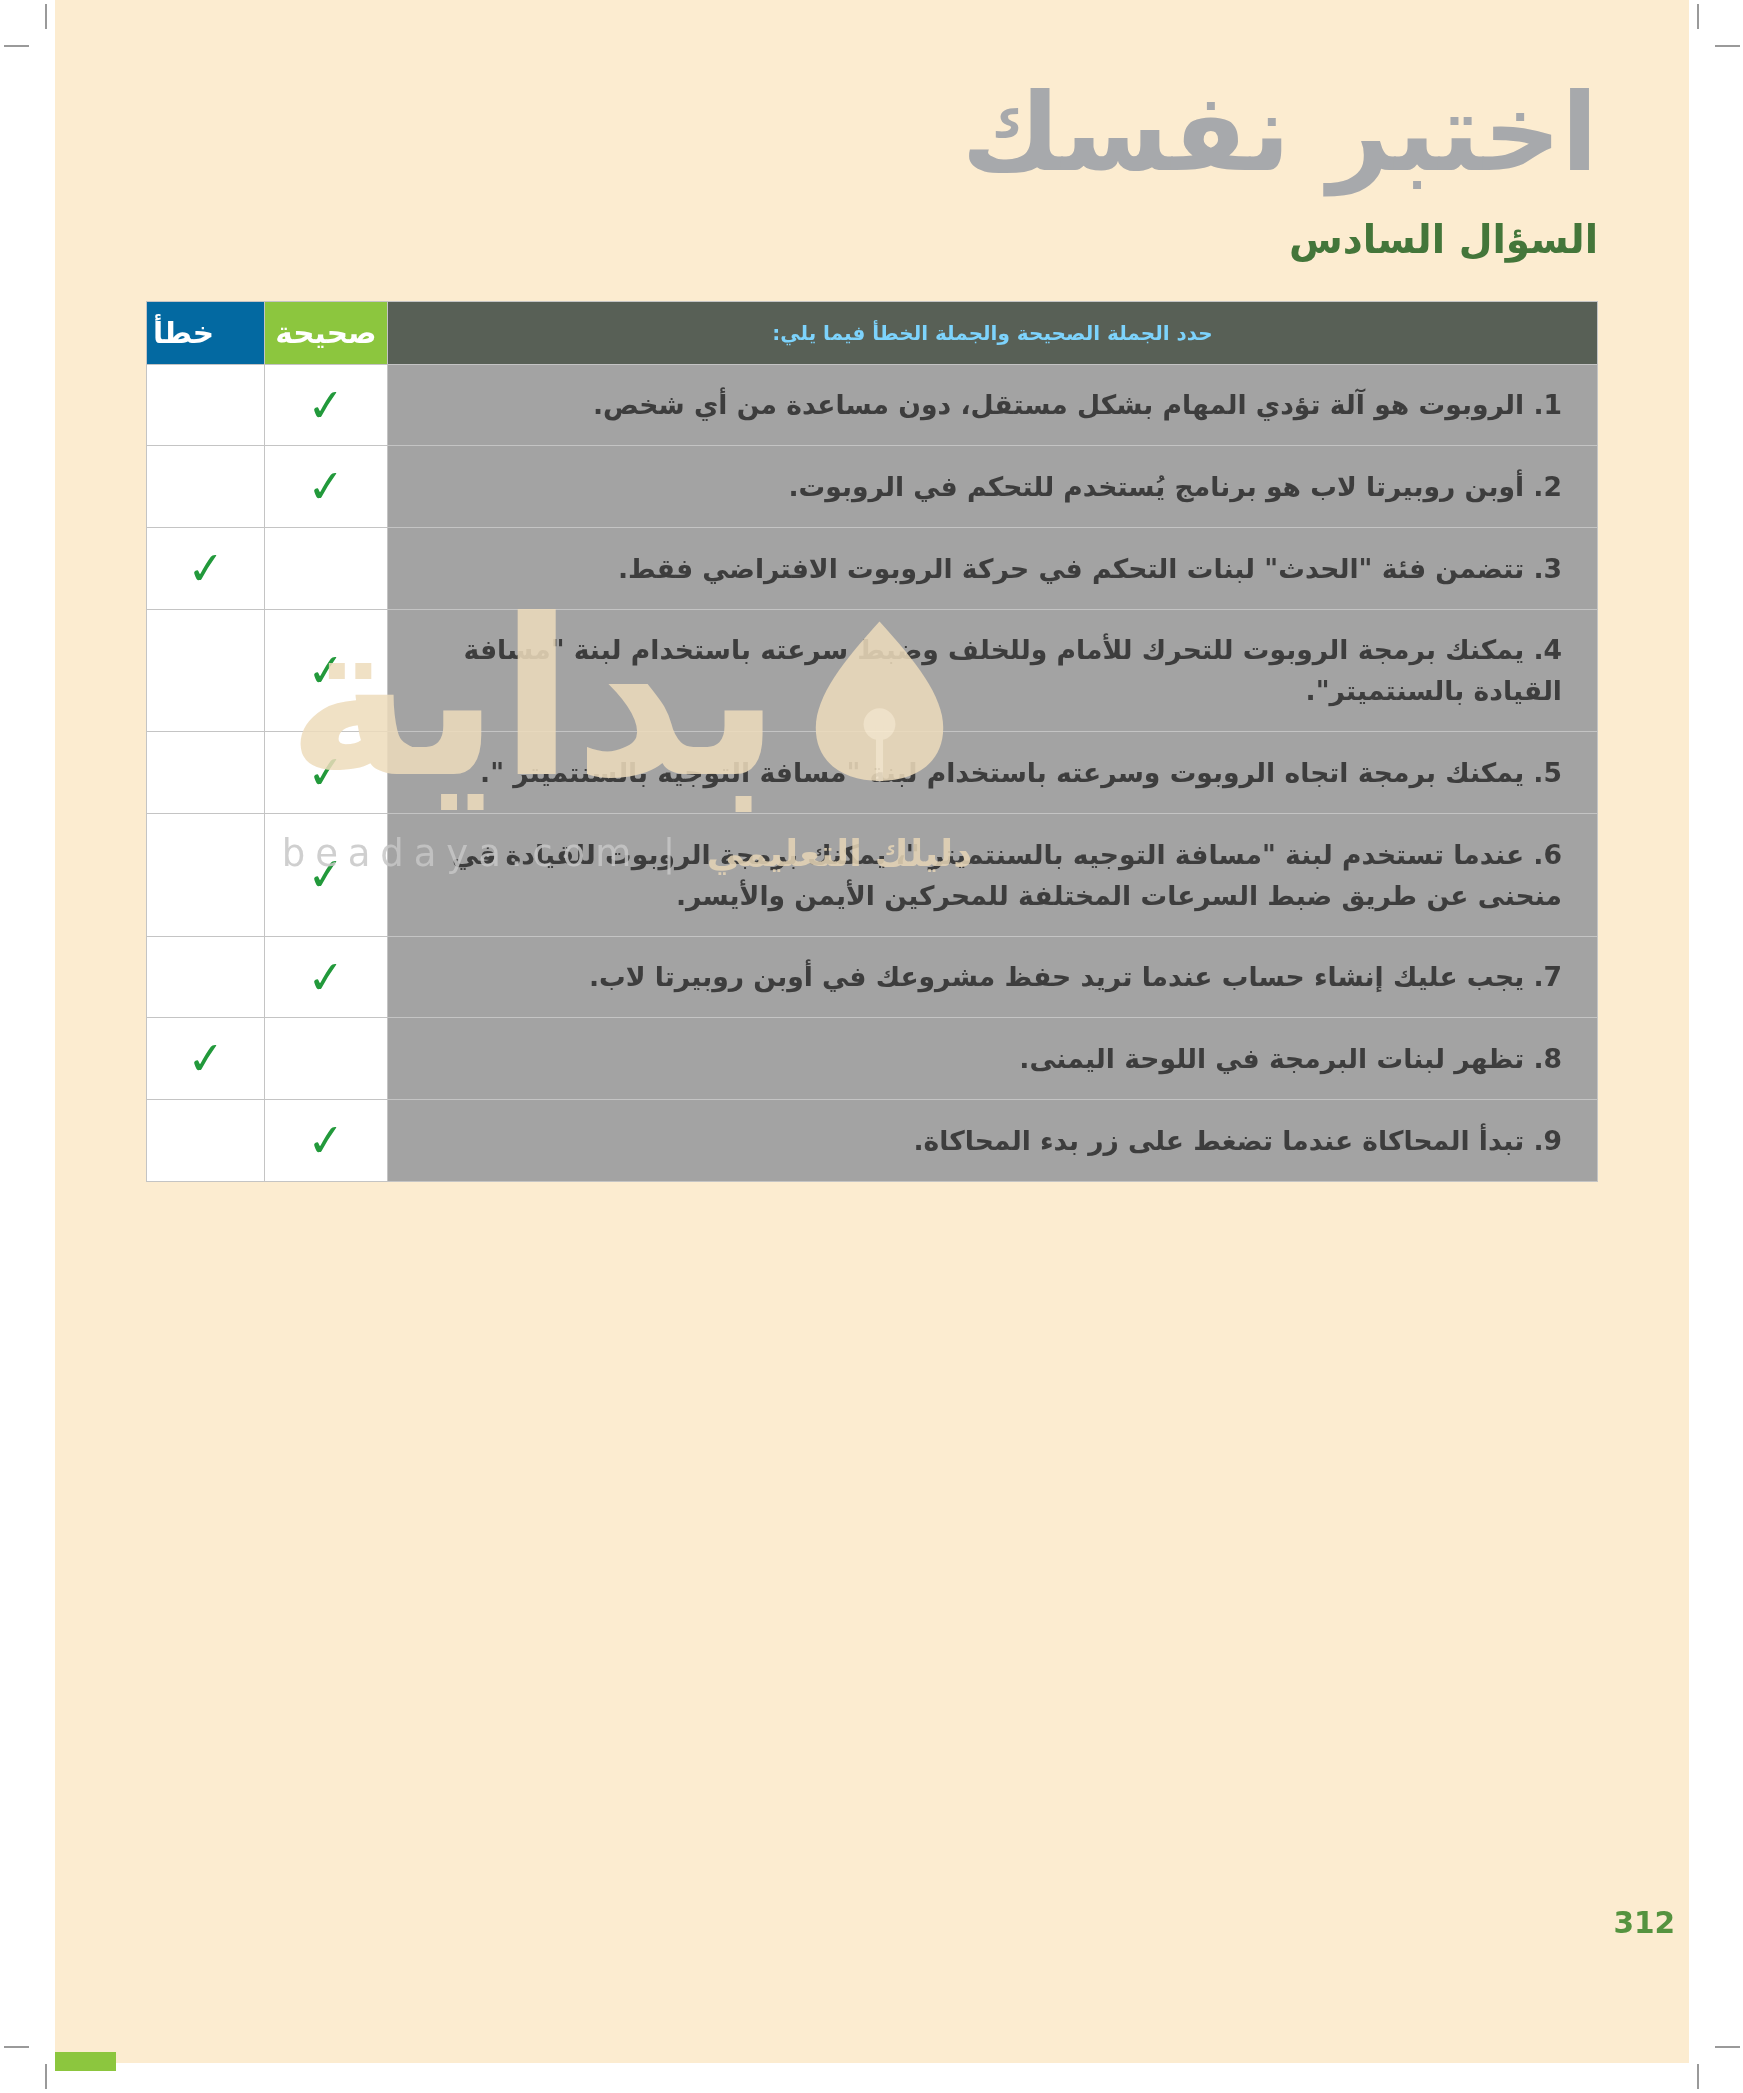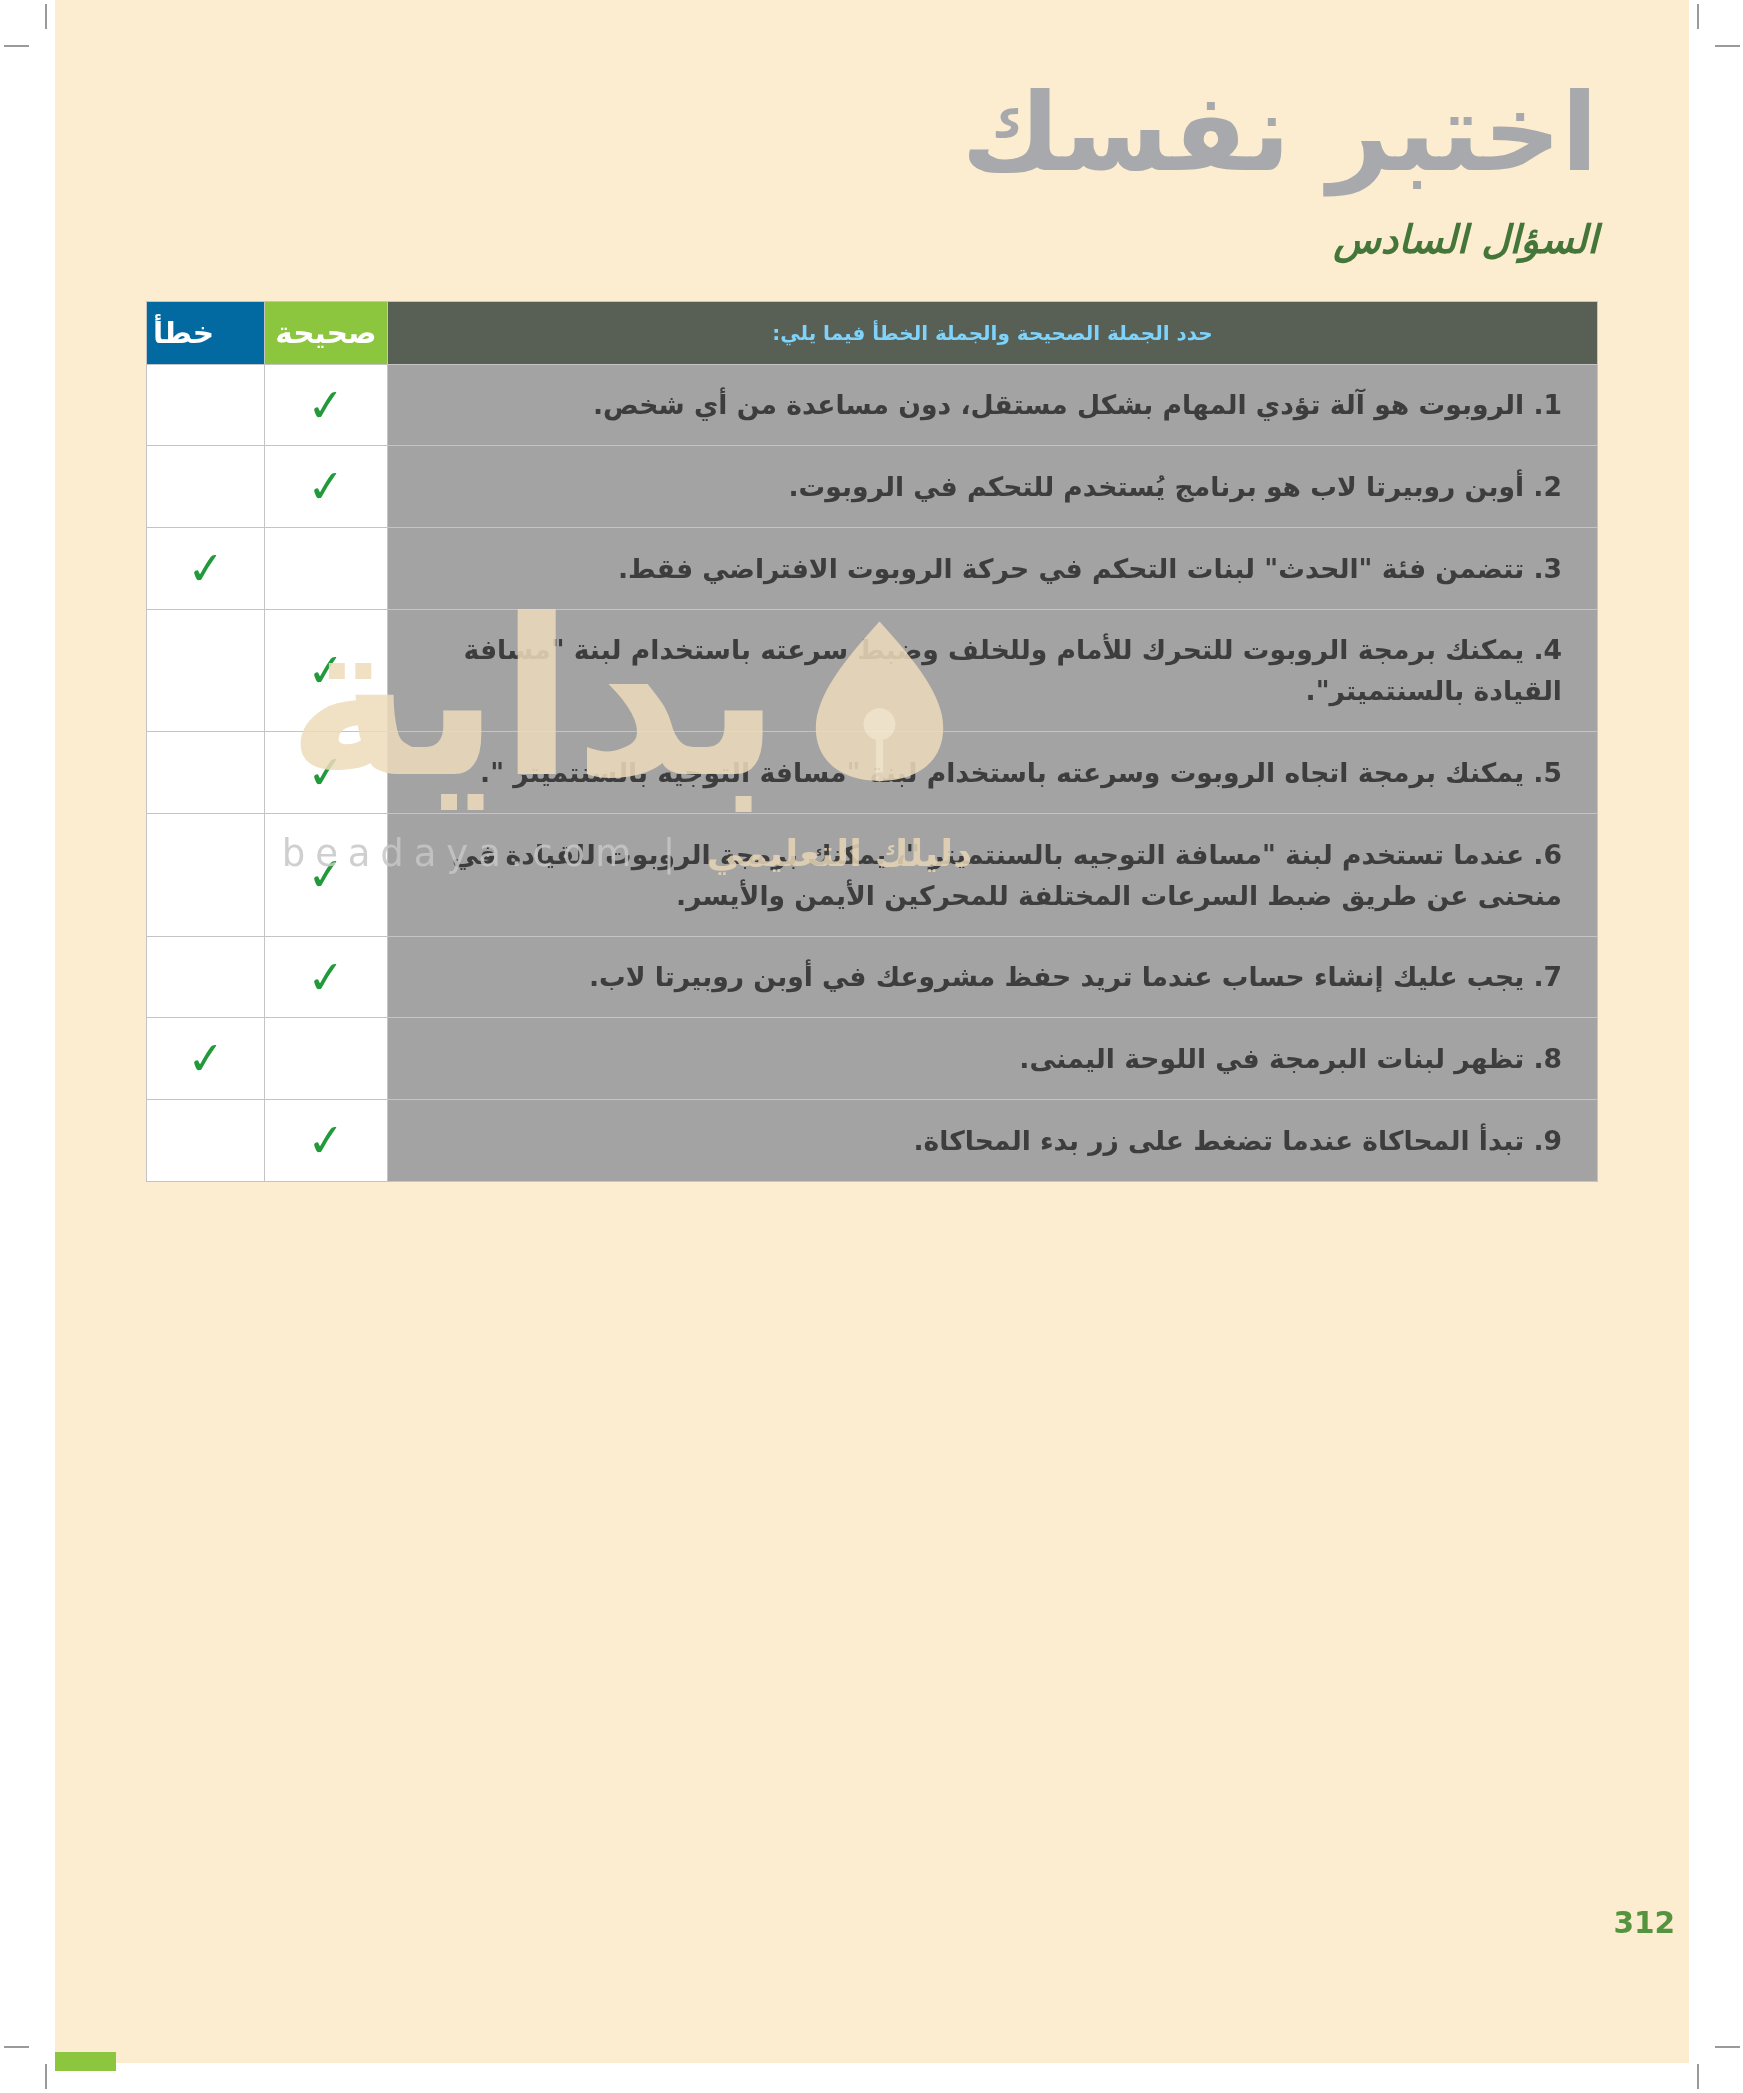--- a/index.html
+++ b/index.html
@@ -54,21 +54,20 @@
     line-height: 1.3;
     color: #a7a9ac;
     text-align: right;
   }
   .question-heading {
     margin: 13.8px 0 0 0;
     font-size: 39px;
     font-weight: 700;
     color: #44763a;
     text-align: right;
-    font-style: italic;
   }
 
   
   table.quiz {
     border-collapse: collapse;
     margin-top: 39px;
     width: 1452px;
     background: #ffffff;
     position: relative;
     z-index: 1;

